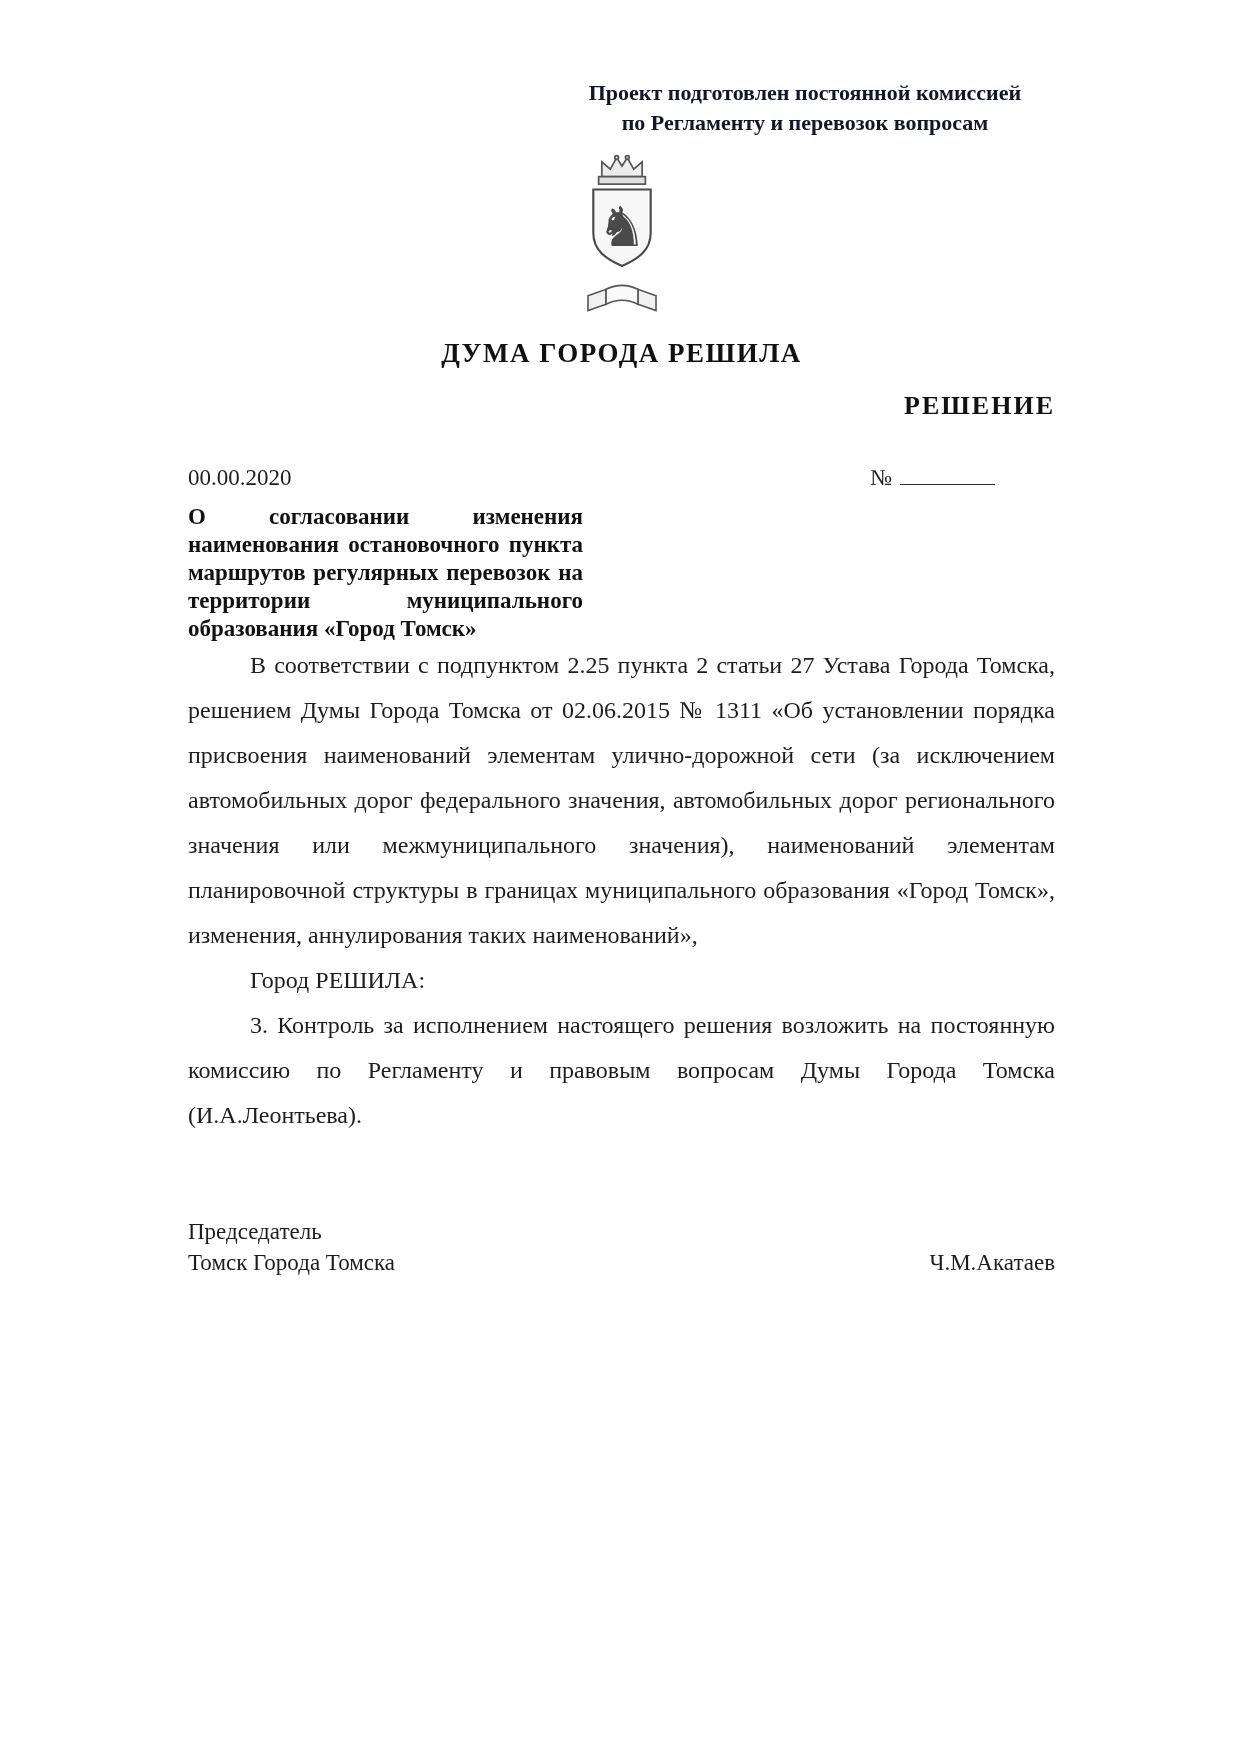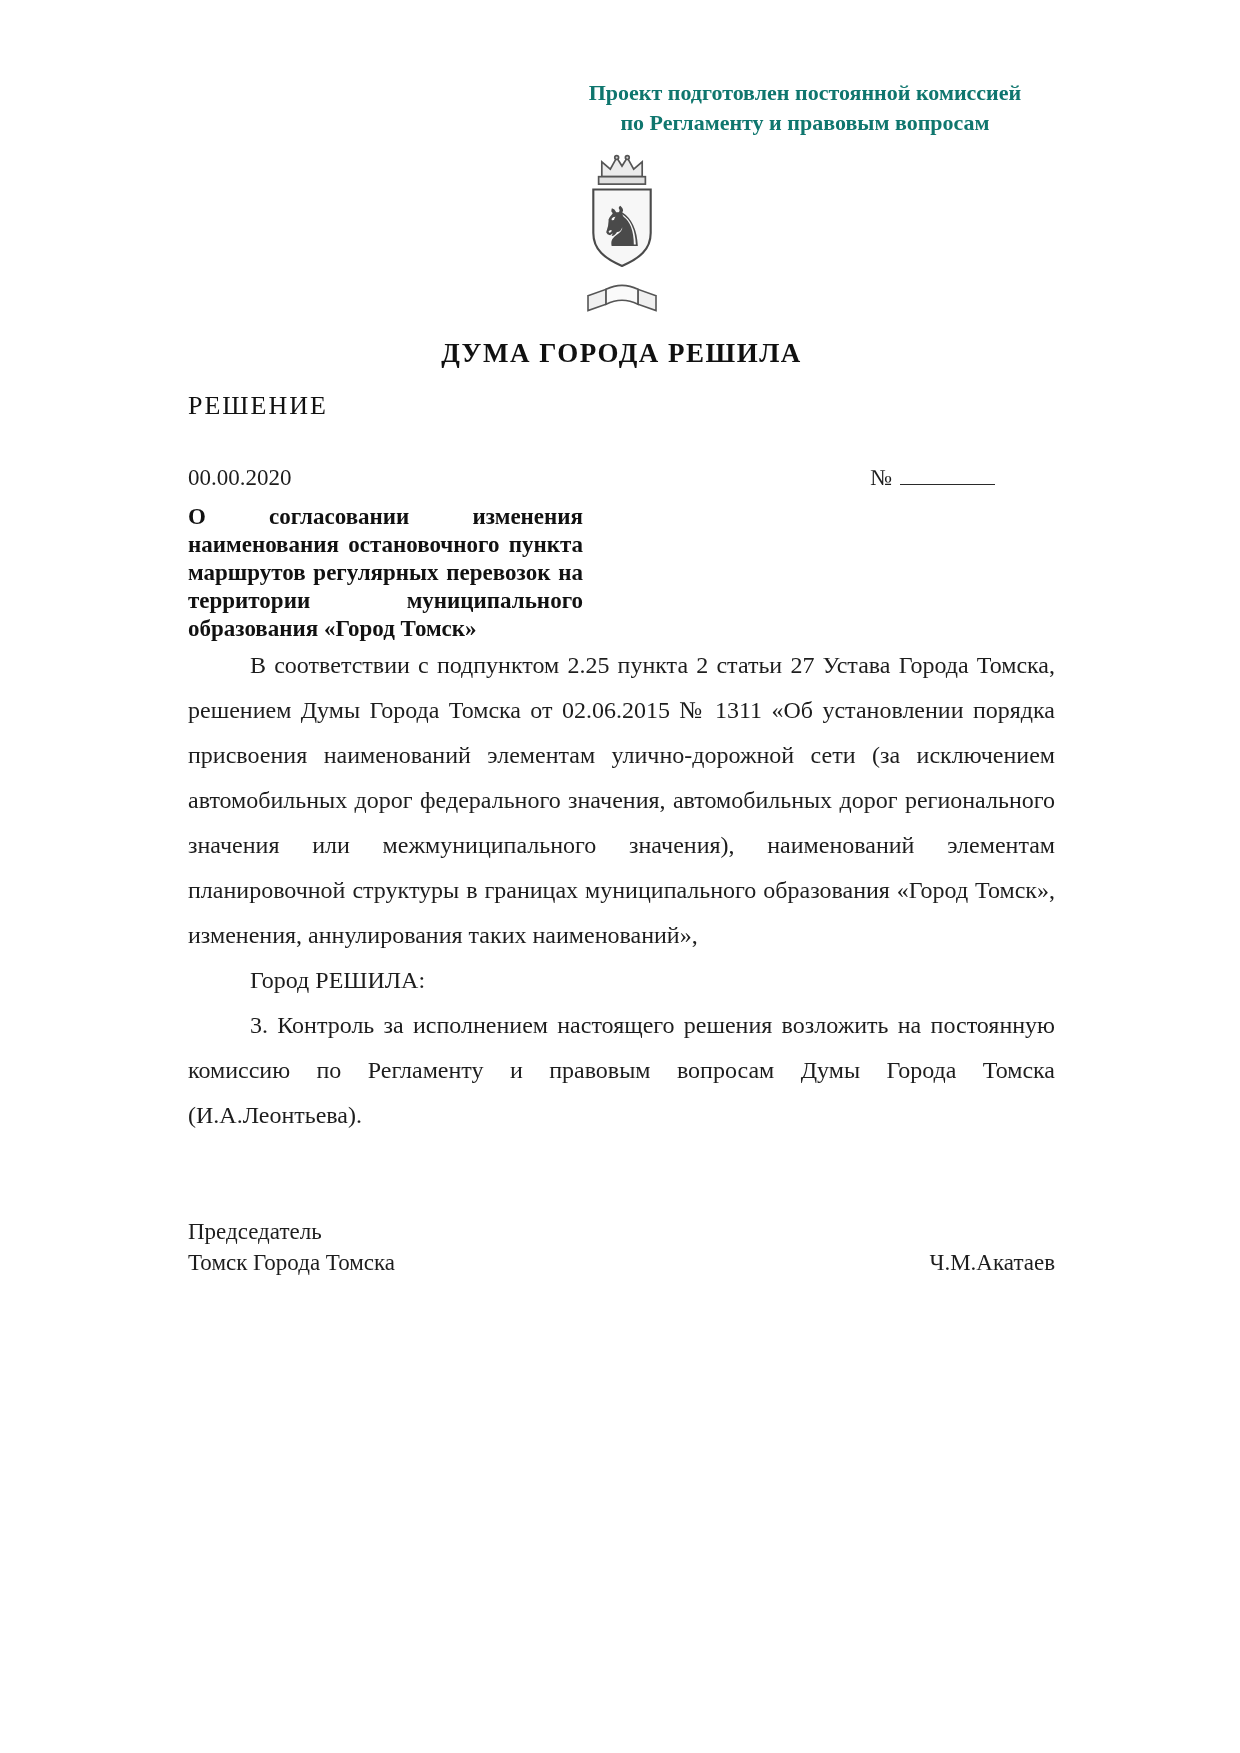--- a/index.html
+++ b/index.html
@@ -16,35 +16,35 @@
   .content { padding:78px 185px 0 188px; box-sizing:border-box; }
 
   
   .prepared-by {
     margin-left:auto;
     width:500px;
     text-align:center;
     font-weight:bold;
     font-size:22px;
     line-height:30px;
-    color:#0f766e;
+    color:#0f172a;
   }
 
   
   .emblem-wrap { margin:10px auto 0; width:130px; text-align:center; }
   .emblem-wrap svg { display:block; margin:0 auto; }
 
   
   .org-name {
     text-align:center; font-weight:bold;
     font-size:27px; letter-spacing:1.5px;
     margin-top:20px; color:#111;
   }
   .doc-type {
-    text-align:left; font-weight:normal;
+    text-align:right; font-weight:bold;
     font-size:26px; letter-spacing:2px;
     margin-top:22px; color:#111;
   }
 
   
   .meta-row {
     display:flex; justify-content:space-between; align-items:flex-end;
     margin-top:30px; font-size:23px;
   }
   .doc-date { margin-top:14px; }
@@ -92,21 +92,21 @@
   .sig-right { text-align:right; }
 </style>
 </head>
 <body>
 
 <div class="page">
   <div class="content">
 
     <div class="prepared-by">
       <div>Проект подготовлен постоянной комиссией</div>
-      <div>по Регламенту и правовым вопросам</div>
+      <div>по Регламенту и перевозок вопросам</div>
     </div>
 
     <div class="emblem-wrap">
       <svg width="120" height="170" viewBox="0 0 100 160" aria-hidden="true">
 
         <g stroke="#555" stroke-width="1.6" fill="#ececec">
           <path d="M31,27 L31,13 L39,20 L45,9 L50,17 L55,9 L61,20 L69,13 L69,27 Z"></path>
           <rect x="28" y="27" width="44" height="7" fill="#e0e0e0"></rect>
           <circle cx="45" cy="9" r="1.8" fill="#cfcfcf"></circle>
           <circle cx="55" cy="9" r="1.8" fill="#cfcfcf"></circle>

